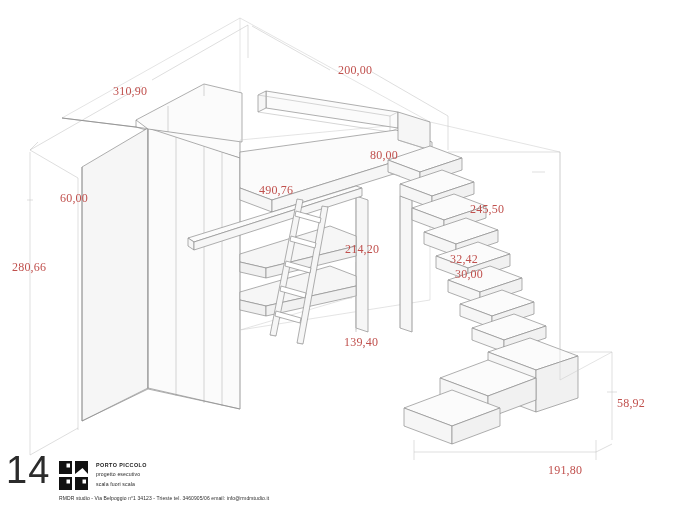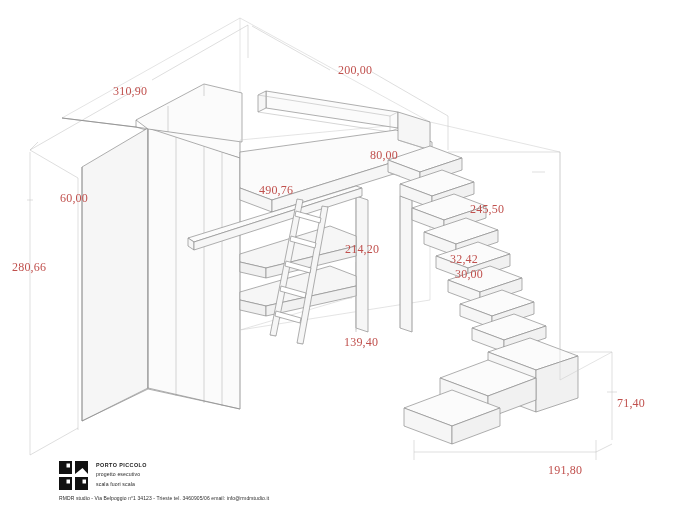--- a/index.html
+++ b/index.html
@@ -333,26 +333,27 @@
     <div class="dim" style="left:338px; top:64px;">200,00</div>
     <div class="dim" style="left:60px;  top:192px;">60,00</div>
     <div class="dim" style="left:12px;  top:261px;">280,66</div>
     <div class="dim" style="left:370px; top:124px;margin-top:25px;">80,00</div>
     <div class="dim" style="left:259px; top:184px;">490,76</div>
     <div class="dim" style="left:470px; top:163px;margin-top:40px;">245,50</div>
     <div class="dim" style="left:329px; top:243px;padding-left:16px;">214,20</div>
     <div class="dim" style="left:450px; top:253px;">32,42</div>
     <div class="dim" style="left:455px; top:268px;">30,00</div>
     <div class="dim" style="left:344px; top:294px;margin-top:42px;">139,40</div>
-    <div class="dim" style="left:617px; top:397px;">71,40</div>
+    <div class="dim" style="left:617px; top:397px;">58,92</div>
     <div class="dim" style="left:542px; top:464px;margin-left:6px;">191,80</div>
   </div>
 
   <div id="title-block">
 
+    <div id="page-number">14</div>
 
     <svg id="logo-mark" viewBox="0 0 30 30" xmlns="http://www.w3.org/2000/svg">
       <path fill="#111111" d="M0 0 H13 V13 H0 Z"></path>
       <path fill="#111111" d="M16 0 H29 V13 L23.5 7 L16 13 Z"></path>
       <path fill="#111111" d="M0 16 H13 V29 H0 Z"></path>
       <path fill="#111111" d="M16 16 H29 V29 H16 Z"></path>
       <path fill="#ffffff" d="M7.5 2.5 H11 V6.5 H7.5 Z"></path>
       <path fill="#ffffff" d="M7.5 18.5 H11 V22.5 H7.5 Z"></path>
       <path fill="#ffffff" d="M23.5 18.5 H27 V22.5 H23.5 Z"></path>
     </svg>

